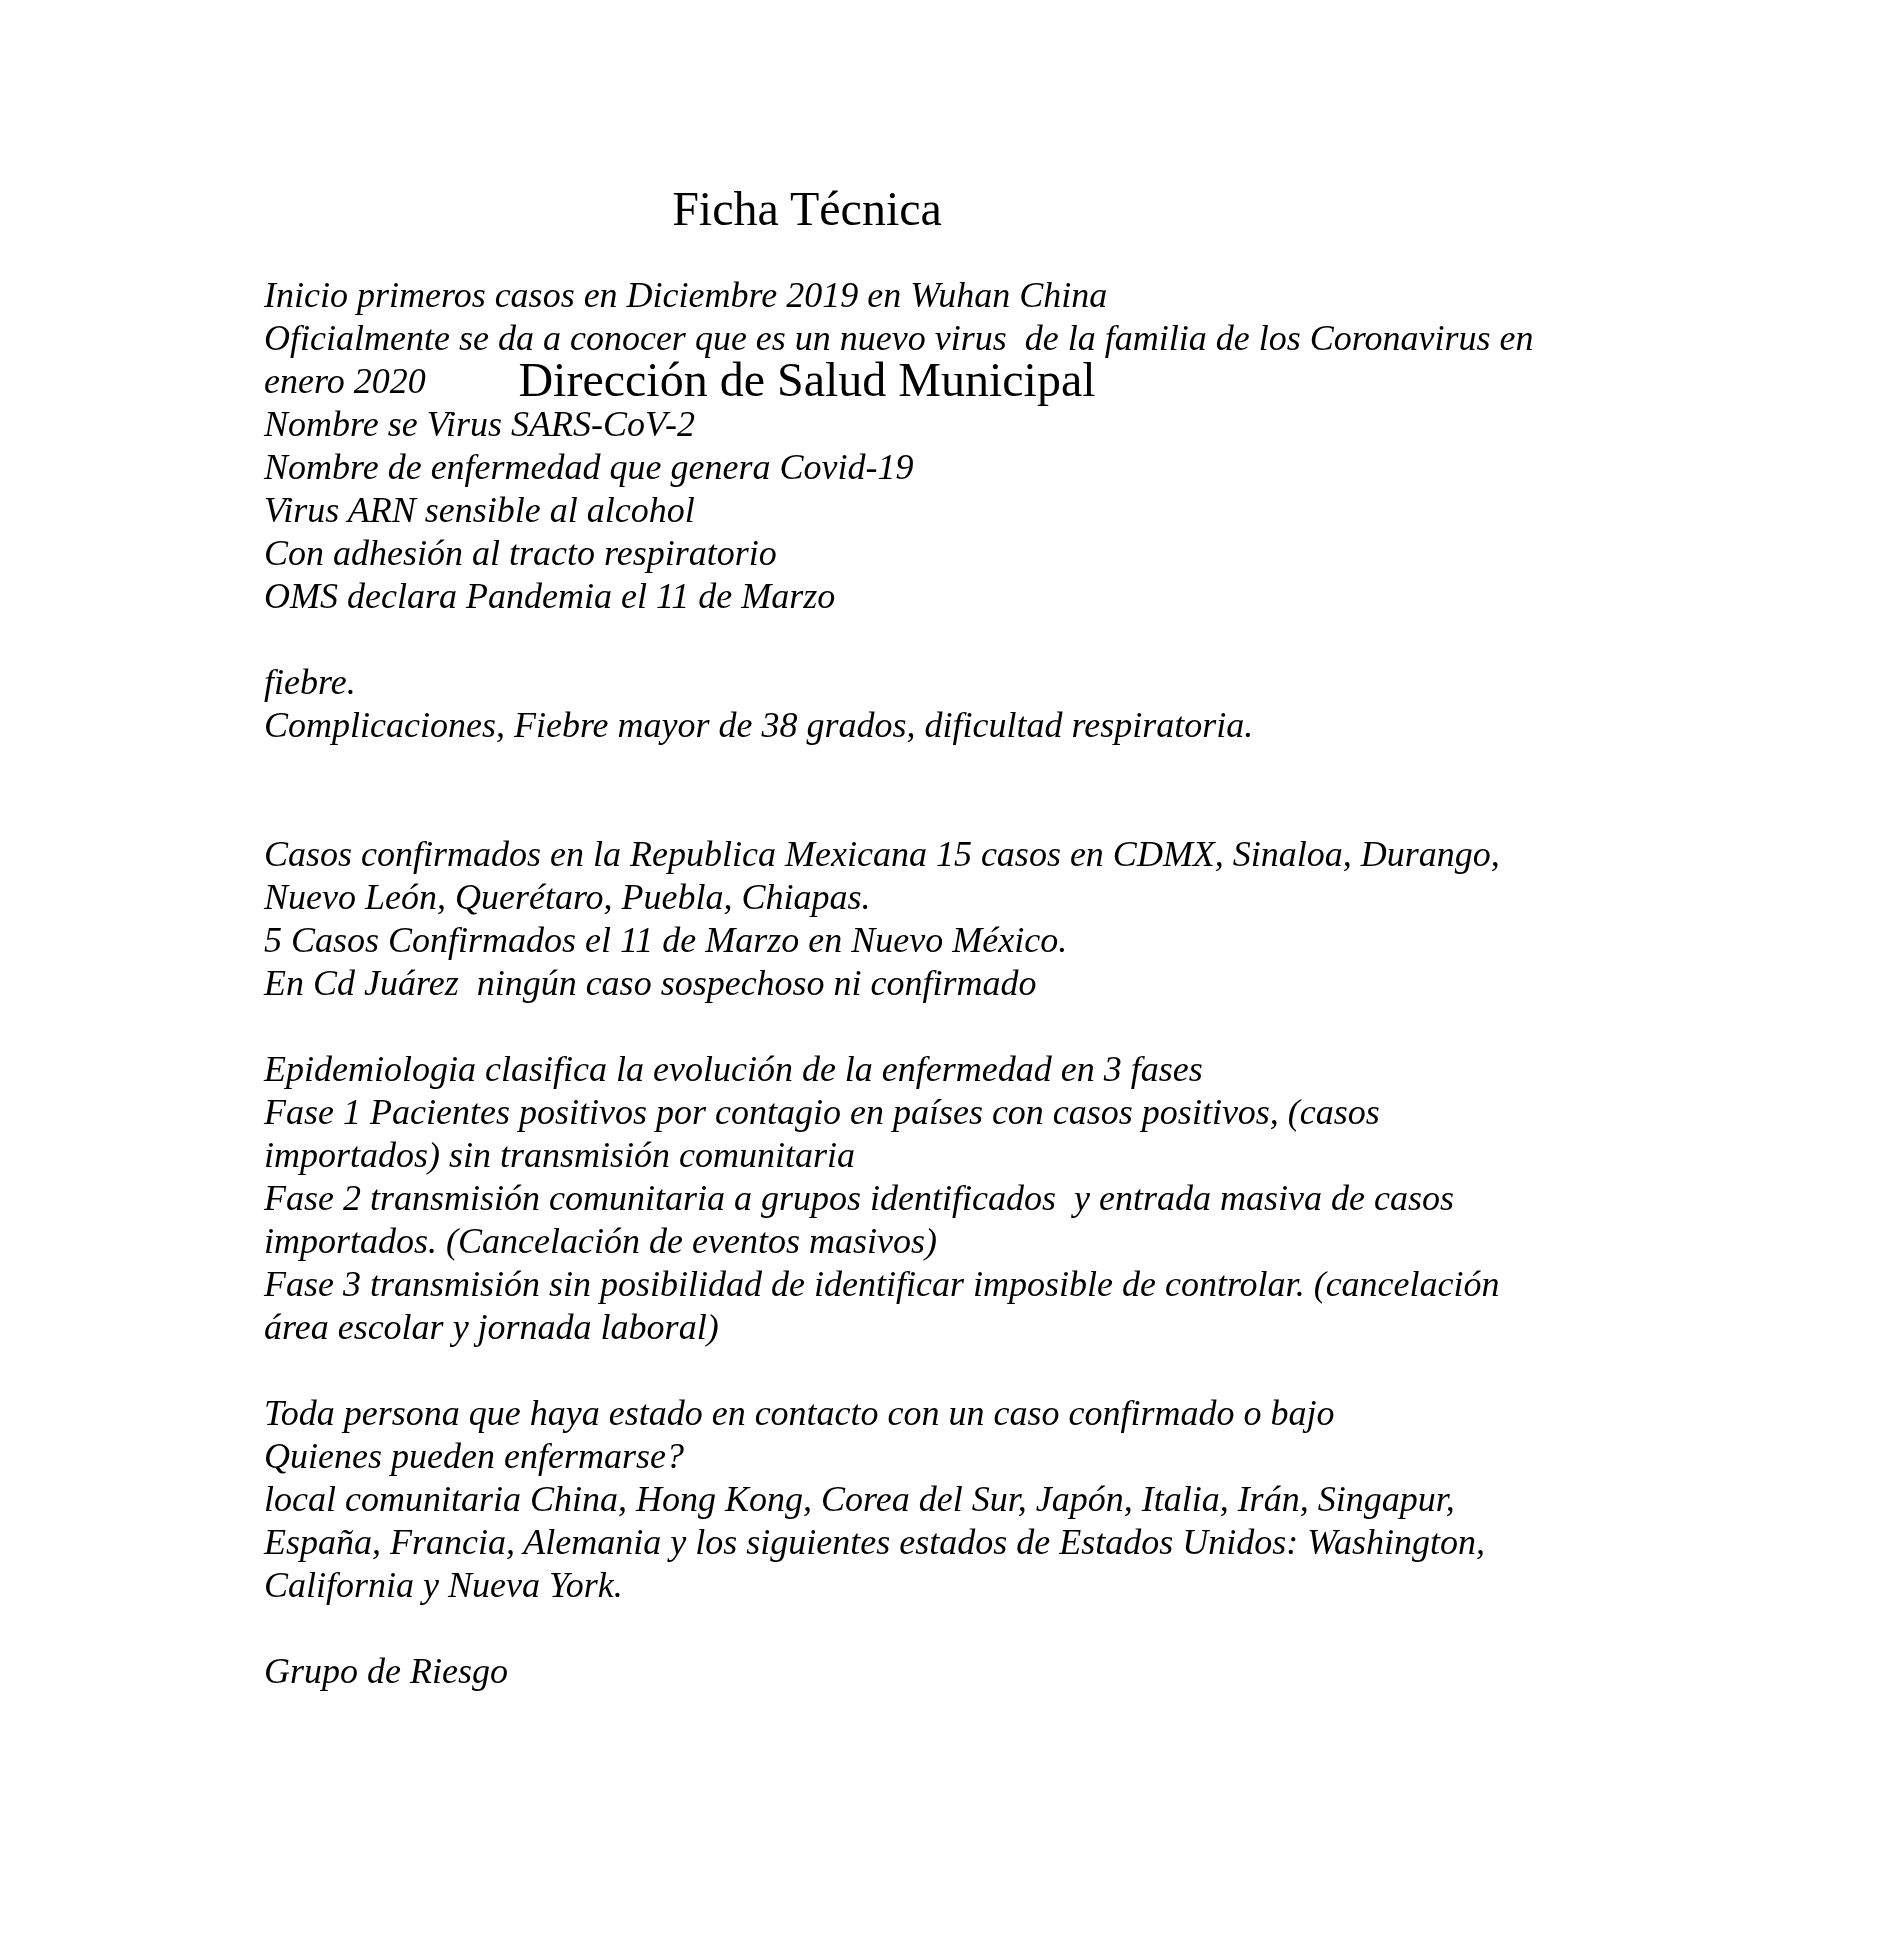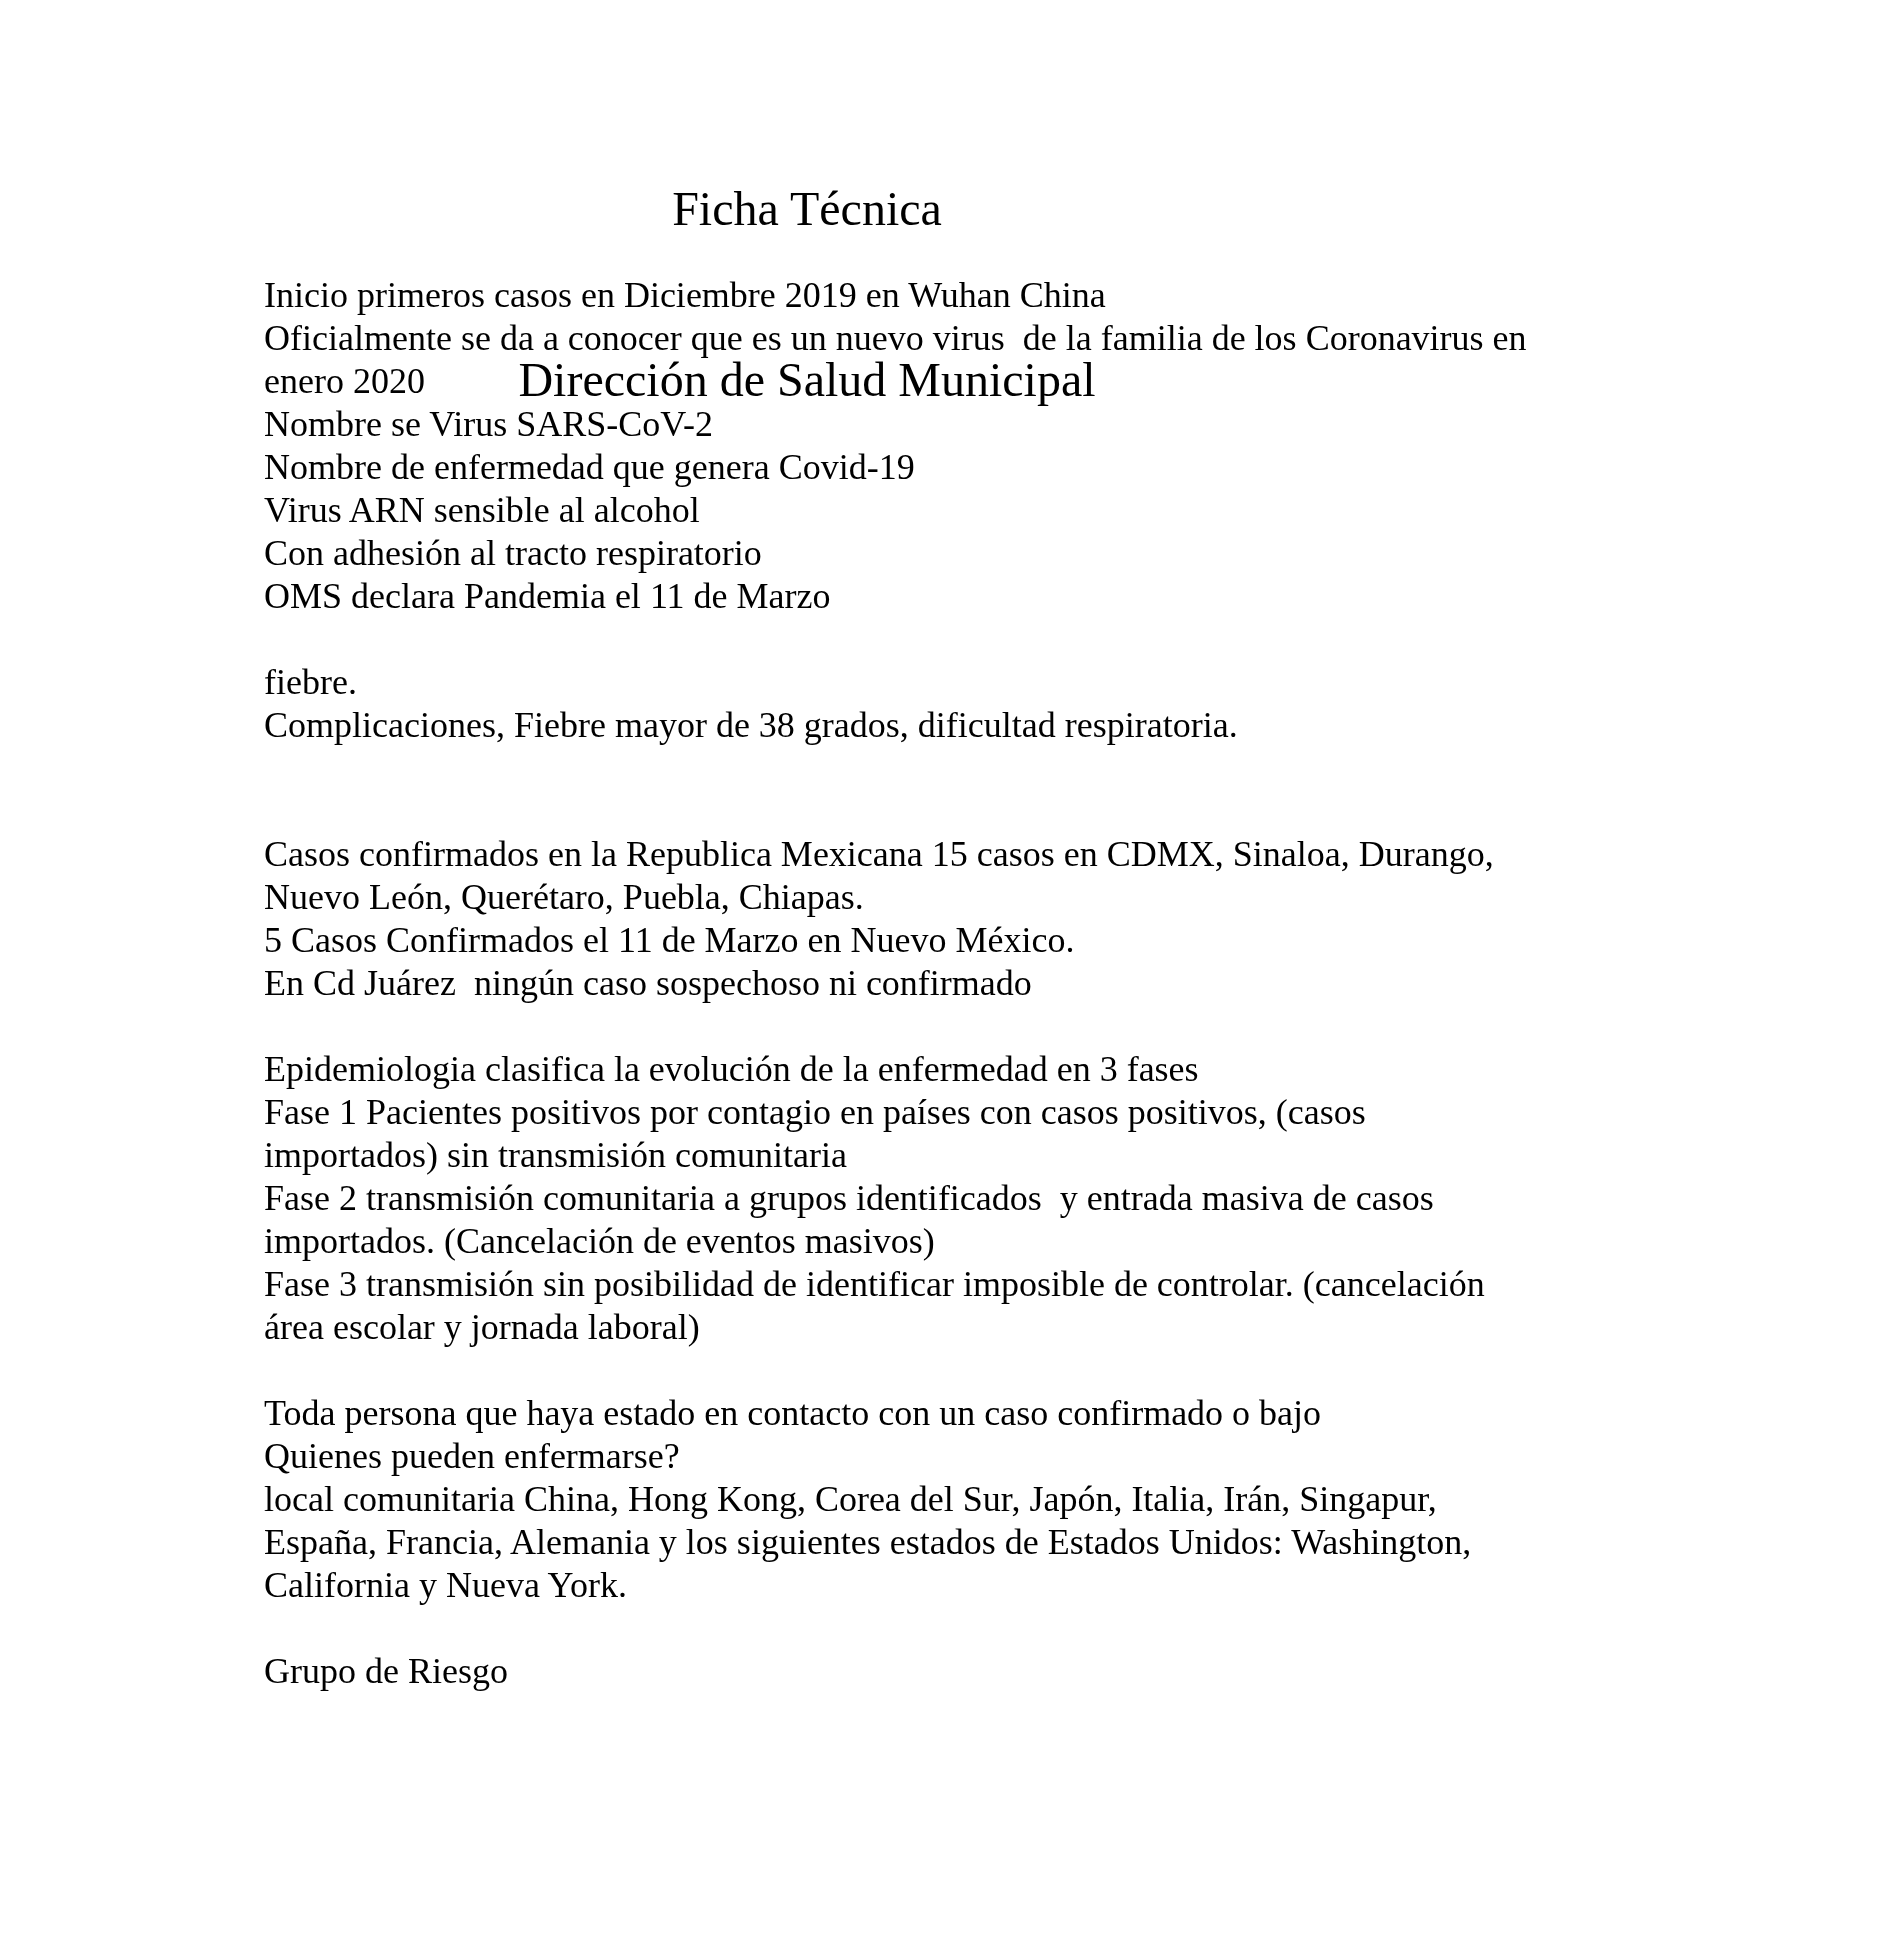--- a/index.html
+++ b/index.html
@@ -31,20 +31,21 @@
     white-space: pre-wrap;
     margin-left: 9px;
   }
   .doc-body {
     position: absolute;
     top: 274px;
     left: 264px;
     width: 1482px;
     font-size: 36px;
     line-height: 43px;
+    font-style: italic;
   }
   .line {
     min-height: 43px;
     white-space: pre-wrap;
   }
 </style>
 </head>
 <body>
 
 <div class="page">

